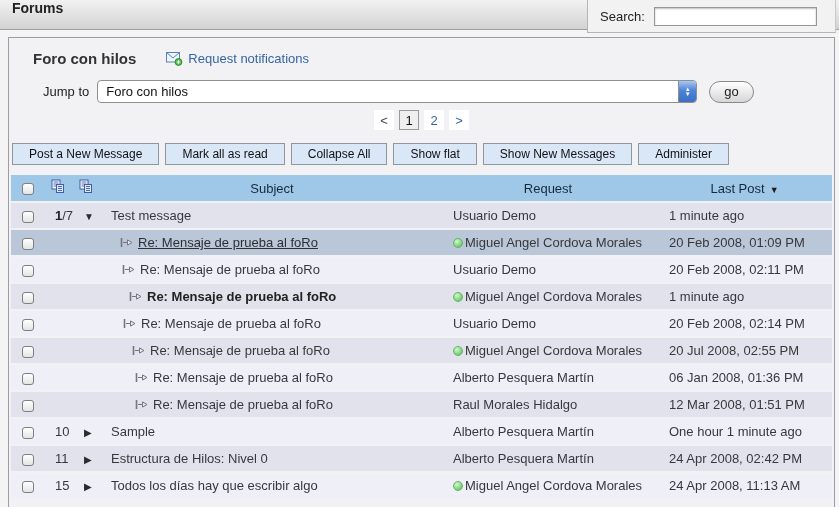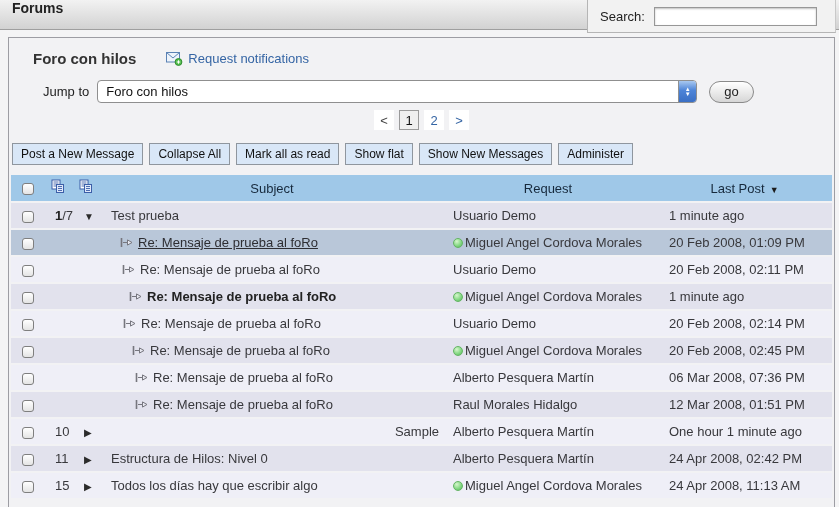--- a/index.html
+++ b/index.html
@@ -72,21 +72,21 @@
   .page-tile {
     min-width:20px; height:20px; background:#fff; display:flex; align-items:center; justify-content:center;
     font-size:13px; padding:0 5px; cursor:pointer; border:1px solid transparent;
   }
   .page-tile.current { border:1px solid #9a9a9a; background:#efefef; color:#111; }
   .page-tile.link { color:#3565a4; }
   .page-tile.prev { color:#444; }
 
   .toolbar { display:flex; gap:6px; margin:13px 0 0 3px; }
   .toolbar button {
-    height:22px; padding:0 8px; font-size:12px; color:#111; font-family:inherit;
+    height:22px; padding:0 16px; font-size:12px; color:#111; font-family:inherit;
     background:#d9e7f7; border:1px solid #8f969e; cursor:pointer;
   }
 
   
   table.forum-table {
     margin:8px 2px 0 2px; width:calc(100% - 4px);
     border-collapse:separate; border-spacing:0 2px; font-size:13px;
     table-layout:fixed;
   }
   col.c1{width:34px} col.c2{width:30px} col.c3{width:30px} col.c5{width:218px} col.c6{width:175px}
@@ -166,22 +166,22 @@
 
   <div class="pagination">
     <span class="page-tile prev">&lt;</span>
     <span class="page-tile current">1</span>
     <span class="page-tile link">2</span>
     <span class="page-tile link">&gt;</span>
   </div>
 
   <div class="toolbar">
       <button>Post a New Message</button>
+      <button>Mark all as read</button>
       <button>Collapse All</button>
-      <button>Mark all as read</button>
       <button>Show flat</button>
       <button>Show New Messages</button>
       <button>Administer</button>
     </div>
 
   <table class="forum-table">
     <colgroup>
         <col class="c1">
         <col class="c2">
         <col class="c3">
@@ -224,21 +224,21 @@
       </tr>
     </thead>
     <tbody>
         <tr class="row-dark">
     <td class="c-cb"><span class="cb"></span></td>
     <td class="c-num"><b>1</b><span>/7</span></td>
     <td class="c-tog"><span class="tog">▼</span></td>
     <td class="c-subj">
       <div class="subjwrap" style="padding-left: 6px;">
 
-        <span class="subj">Test prueba</span>
+        <span class="subj">Test message</span>
       </div>
     </td>
     <td class="c-auth">
       <span>Usuario Demo</span>
     </td>
     <td class="c-last"><span>1 minute ago</span></td>
   </tr>
         <tr class="row-selected">
     <td class="c-cb"><span class="cb"></span></td>
     <td class="c-num"><b></b><span></span></td>
@@ -330,41 +330,41 @@
             <path d="M1.5 1 v9" stroke="#76767e" stroke-width="1.6" fill="none"></path>
             <path d="M3 5.5 h4.5 v-2.6 l4.5 2.6 -4.5 2.6 v-2.6 z" fill="#e8e8f0" stroke="#76767e" stroke-width="1"></path>
           </svg>
         </span>
         <span class="subj">Re: Mensaje de prueba al foRo</span>
       </div>
     </td>
     <td class="c-auth">
       <span class="dot"></span><span>Miguel Angel Cordova Morales</span>
     </td>
-    <td class="c-last"><span>20 Feb 2008, 02:45 PM</span></td>
+    <td class="c-last"><span>20 Jul 2008, 02:55 PM</span></td>
   </tr>
         <tr class="row-light">
     <td class="c-cb"><span class="cb"></span></td>
     <td class="c-num"><b></b><span></span></td>
     <td class="c-tog"></td>
     <td class="c-subj">
       <div class="subjwrap" style="padding-left: 30px;">
         <span class="replyarrow">
           <svg width="13" height="11" viewBox="0 0 13 11">
             <path d="M1.5 1 v9" stroke="#76767e" stroke-width="1.6" fill="none"></path>
             <path d="M3 5.5 h4.5 v-2.6 l4.5 2.6 -4.5 2.6 v-2.6 z" fill="#e8e8f0" stroke="#76767e" stroke-width="1"></path>
           </svg>
         </span>
         <span class="subj">Re: Mensaje de prueba al foRo</span>
       </div>
     </td>
     <td class="c-auth">
       <span>Alberto Pesquera Martín</span>
     </td>
-    <td class="c-last"><span>06 Mar 2008, 07:36 PM</span></td>
+    <td class="c-last"><span>06 Jan 2008, 01:36 PM</span></td>
   </tr>
         <tr class="row-dark">
     <td class="c-cb"><span class="cb"></span></td>
     <td class="c-num"><b></b><span></span></td>
     <td class="c-tog"></td>
     <td class="c-subj">
       <div class="subjwrap" style="padding-left: 30px;">
         <span class="replyarrow">
           <svg width="13" height="11" viewBox="0 0 13 11">
             <path d="M1.5 1 v9" stroke="#76767e" stroke-width="1.6" fill="none"></path>
@@ -377,21 +377,21 @@
     <td class="c-auth">
       <span>Raul Morales Hidalgo</span>
     </td>
     <td class="c-last"><span>12 Mar 2008, 01:51 PM</span></td>
   </tr>
         <tr class="row-light">
     <td class="c-cb"><span class="cb"></span></td>
     <td class="c-num"><b></b><span>10</span></td>
     <td class="c-tog"><span class="tog">▶</span></td>
     <td class="c-subj">
-      <div class="subjwrap" style="padding-left: 6px; justify-content: flex-end;">
+      <div class="subjwrap" style="padding-left: 6px;">
 
         <span class="subj">Sample</span>
       </div>
     </td>
     <td class="c-auth">
       <span>Alberto Pesquera Martín</span>
     </td>
     <td class="c-last"><span>One hour 1 minute ago</span></td>
   </tr>
         <tr class="row-dark">

